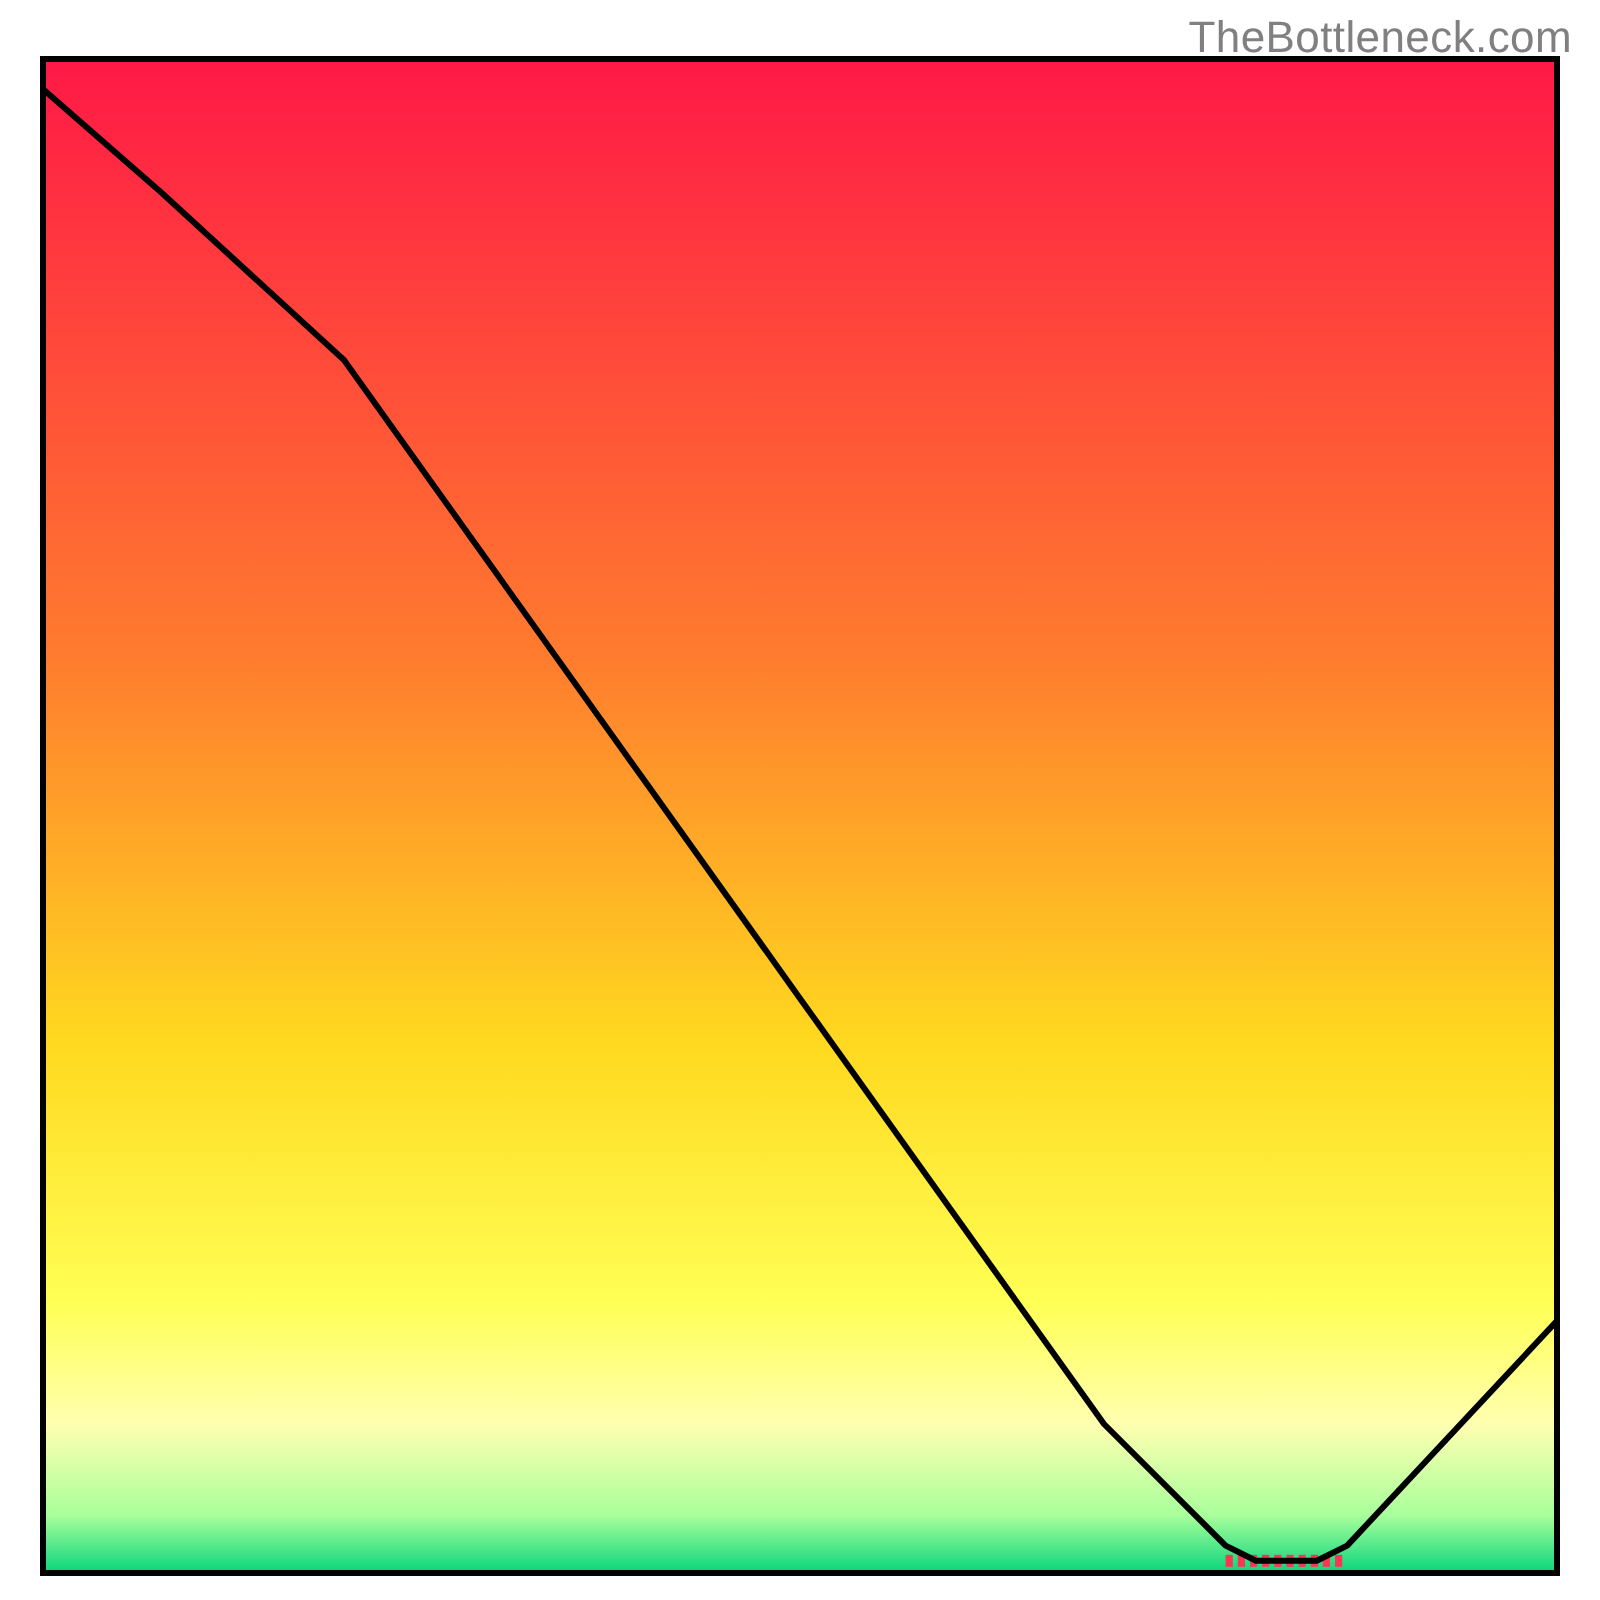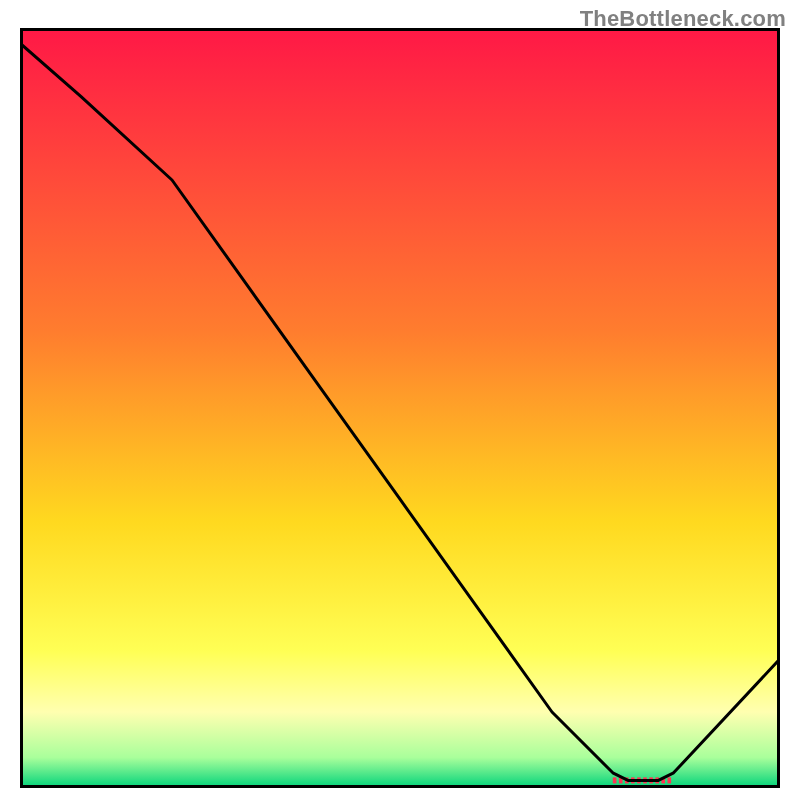--- a/index.html
+++ b/index.html
@@ -14,21 +14,21 @@
   .wrap {
     position: relative;
     width: 800px;
     height: 800px;
   }
   .watermark {
     position: absolute;
     top: 6px;
     right: 14px;
     font-size: 22px;
-    font-weight: bold;
+    font-weight: normal;
     color: #808080;
     letter-spacing: 0.2px;
   }
   .plot {
     position: absolute;
     left: 20px;
     top: 28px;
     width: 760px;
     height: 760px;
   }

